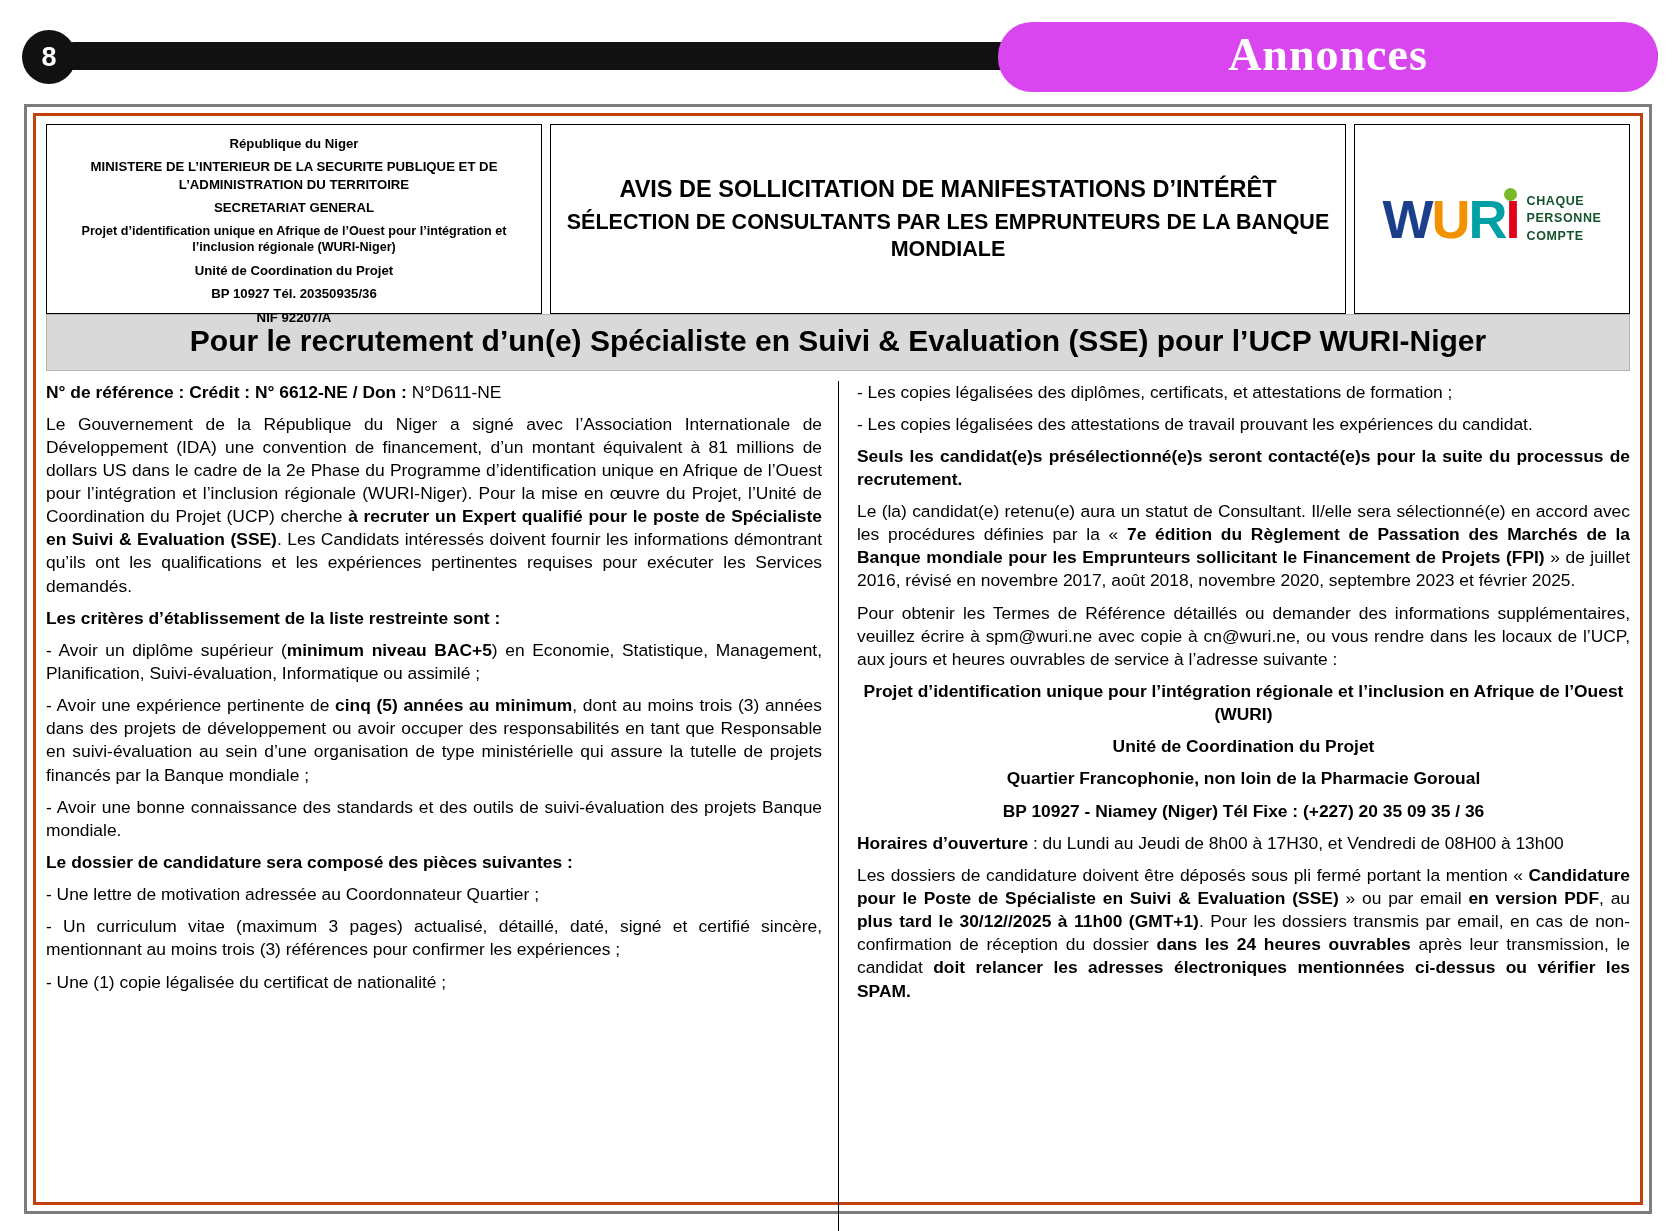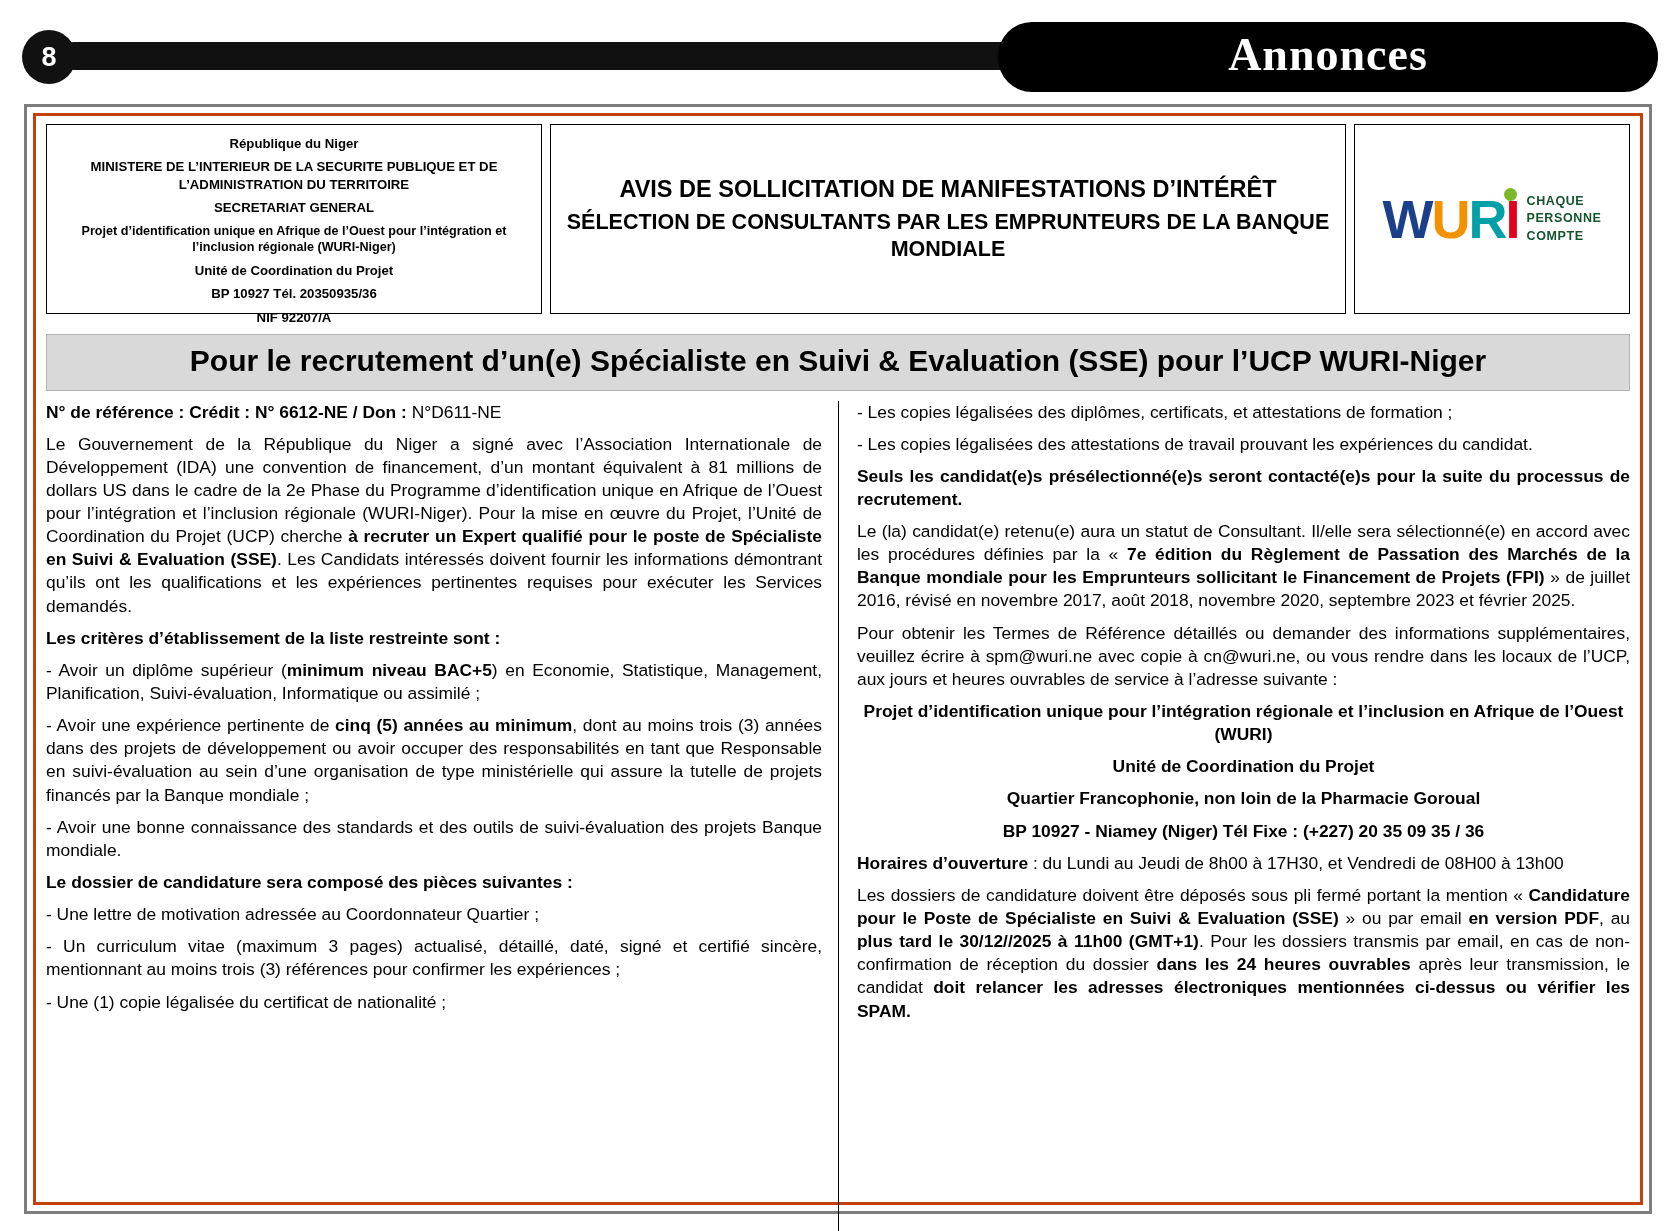--- a/index.html
+++ b/index.html
@@ -47,21 +47,21 @@
     background: #111;
     border-radius: 14px;
     z-index: 1;
   }
   .masthead-title-box {
     position: absolute;
     right: 18px;
     top: 22px;
     width: 660px;
     height: 70px;
-    background: #000000;
+    background: #d946ef;
     border-radius: 34px;
     z-index: 2;
     display: flex;
     align-items: center;
     justify-content: center;
   }
   .masthead-title {
     color: #fff;
     font-family: "Liberation Serif", serif;
     font-size: 46px;
@@ -175,21 +175,21 @@
   .logo-tag {
     font-size: 12.5px;
     font-weight: bold;
     line-height: 1.38;
     color: #14532d;
     letter-spacing: .6px;
   }
 
   
   .title-band {
-    margin-top: 20px;
+    margin-top: 0;
     background: #d9d9d9;
     border: 1px solid #b3b3b3;
     text-align: center;
     padding: 9px 6px 11px 6px;
     font-size: 30px;
     font-weight: bold;
     line-height: 1.15;
   }
 
   

